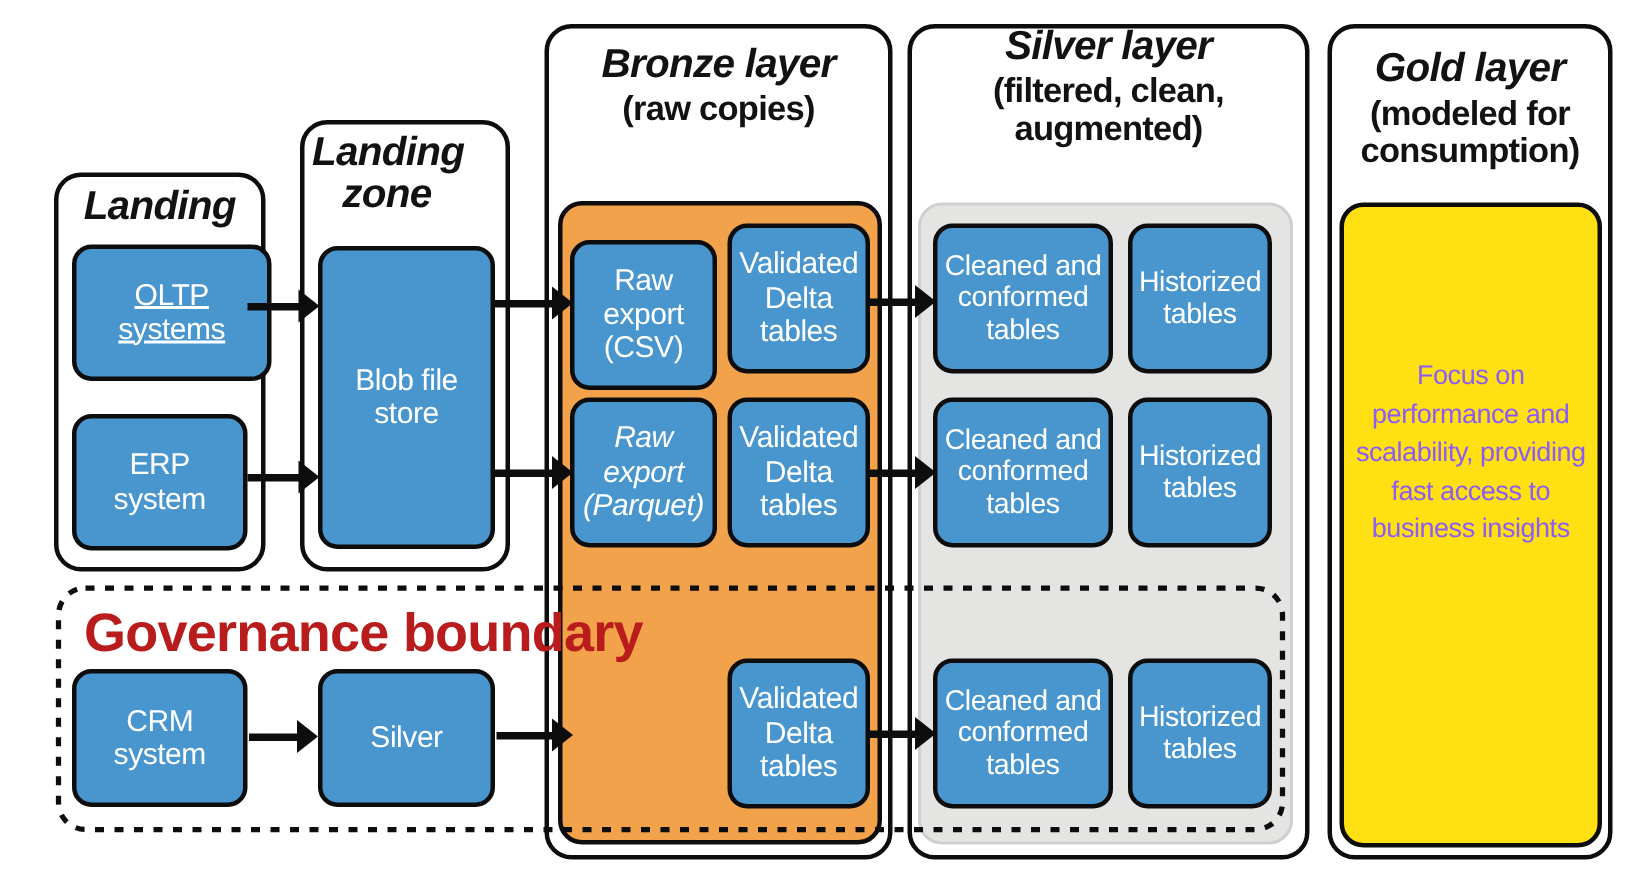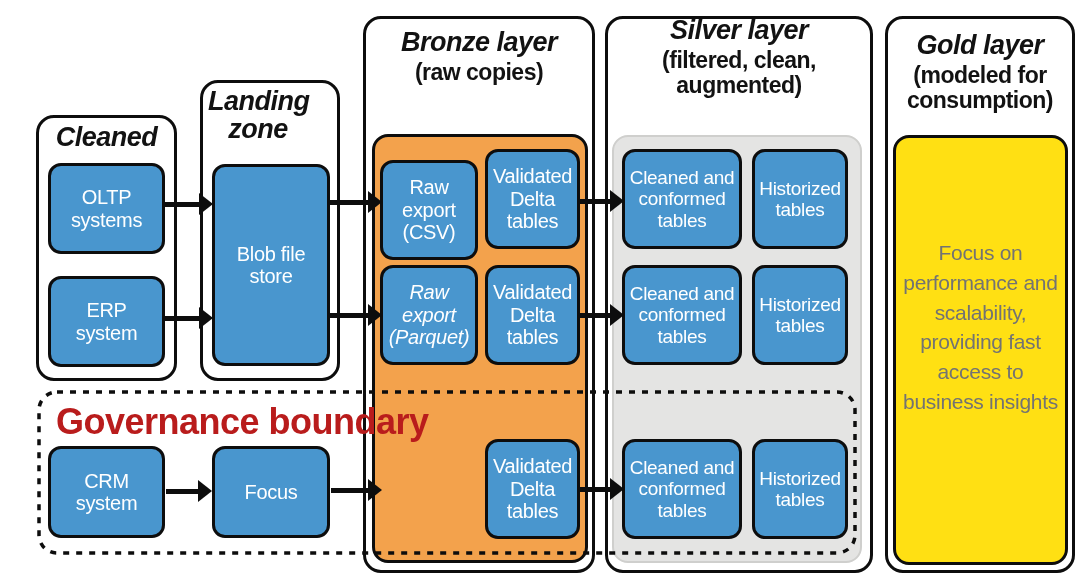--- a/index.html
+++ b/index.html
@@ -51,23 +51,23 @@
   .hdr .t{font-size:27px;line-height:1.05;font-style:italic;}
   .hdr .s{font-size:23px;line-height:1.08;font-weight:700;margin:4px auto 0;text-align:center;}
   .gov-label{
     position:absolute;
     font-size:36px;font-weight:700;letter-spacing:-0.5px;
     z-index:4;color:#b91c1c;white-space:nowrap;
   }
   .gold-body{
     position:absolute;
     text-align:center;
-    font-size:21px;line-height:1.42;
+    font-size:18px;line-height:1.42;
     letter-spacing:-0.3px;
-    color:#737373;
+    color:#8b5cf6;
     z-index:4;
   }
   .shaft{position:absolute;height:5px;background:#0d0d0d;z-index:5;}
   .head{
     position:absolute;width:0;height:0;
     border-top:11px solid transparent;
     border-bottom:11px solid transparent;
     border-left:14px solid #0d0d0d;
     z-index:5;
   }
@@ -86,21 +86,21 @@
 
   <div class="fill bordered" style="left:372px;top:134px;width:216px;height:429px;background:#f3a24c;"></div>
   <div class="fill" style="left:612px;top:135px;width:250px;height:428px;background:#e4e4e3;border:2px solid #cfcfcd;"></div>
   <div class="fill bordered" style="left:893px;top:135px;width:175px;height:430px;background:#ffe013;"></div>
 
   <svg class="gov-svg" width="823" height="168">
     <rect x="3" y="3" width="816" height="161" rx="18" ry="18" fill="none" stroke="#0d0d0d" stroke-width="3.5" stroke-dasharray="6 7"></rect>
   </svg>
 
   <div class="hdr" style="left:36px;top:123px;width:141px;">
-    <div class="t">Cleaned</div>
+    <div class="t">Landing</div>
   </div>
 
   <div class="hdr" style="left:186px;top:87px;width:144px;">
     <div class="t" style="max-width:100px;margin:0 auto;">Landing zone</div>
   </div>
 
   <div class="hdr" style="left:363px;top:28px;width:232px;">
     <div class="t">Bronze layer</div>
     <div class="s">(raw copies)</div>
   </div>
@@ -110,34 +110,34 @@
     <div class="s" style="max-width:168px;">(filtered, clean, augmented)</div>
   </div>
 
   <div class="hdr" style="left:885px;top:31px;width:190px;">
     <div class="t">Gold layer</div>
     <div class="s" style="max-width:150px;">(modeled for consumption)</div>
   </div>
 
   <div class="gov-label" style="left:56px;top:401px;">Governance boundary</div>
 
-  <div class="node" style="left:48px;top:163px;width:117px;height:91px;">
+  <div class="node" style="left:48px;top:163px;width:133px;height:91px;text-decoration:underline;">
     <span>OLTP systems</span>
   </div>
   <div class="node" style="left:48px;top:276px;width:117px;height:91px;">
     <span>ERP system</span>
   </div>
   <div class="node" style="left:212px;top:164px;width:118px;height:202px;">
     <span style="max-width:90px;">Blob file store</span>
   </div>
   <div class="node" style="left:48px;top:446px;width:117px;height:92px;">
     <span style="max-width:80px;">CRM system</span>
   </div>
   <div class="node" style="left:212px;top:446px;width:118px;height:92px;">
-    <span>Focus</span>
+    <span>Silver</span>
   </div>
 
   <div class="node" style="left:380px;top:149px;width:98px;height:100px;margin-top:11px;">
     <span style="max-width:70px;">Raw export (CSV)</span>
   </div>
   <div class="node" style="left:485px;top:149px;width:95px;height:100px;">
     <span style="max-width:85px;">Validated Delta tables</span>
   </div>
 
   <div class="node" style="left:380px;top:265px;width:98px;height:100px;font-style:italic;">

